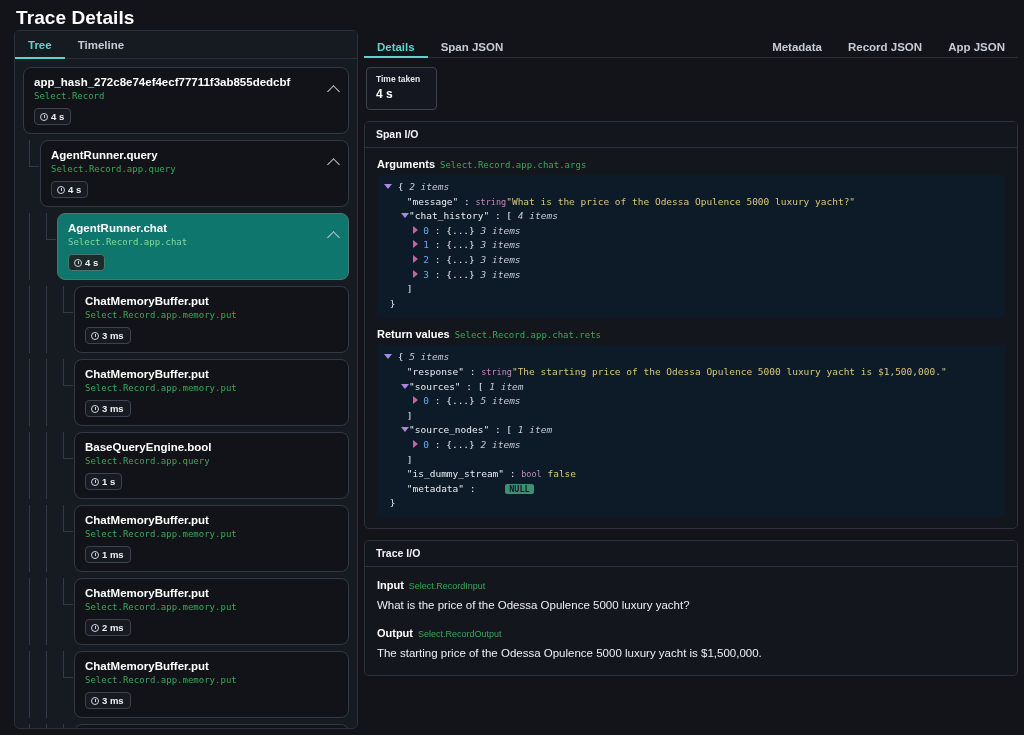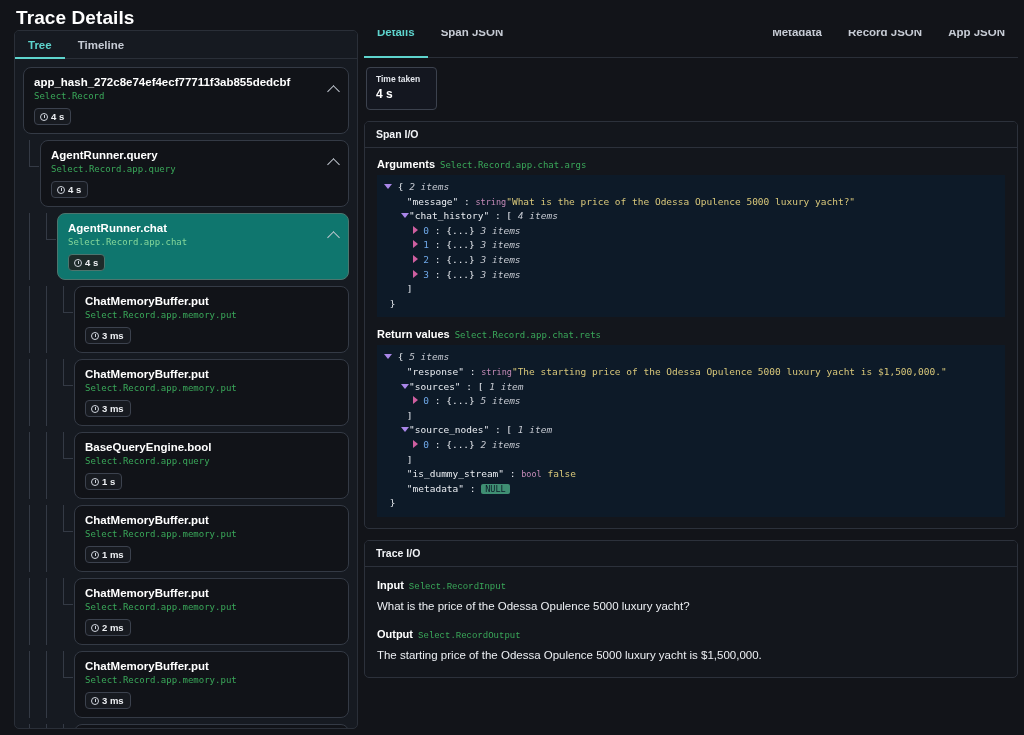--- a/index.html
+++ b/index.html
@@ -160,21 +160,21 @@
     display: flex;
     align-items: flex-end;
     justify-content: space-between;
     height: 28px;
     border-bottom: 1px solid #2a2f38;
     flex: 0 0 auto;
   }
   .rtabs-l, .rtabs-r { display: flex; align-items: flex-end; }
   .rtab {
     font-size: 11.5px;
-    padding: 0 13px 19px 13px;
+    padding: 0 13px 4px 13px;
     color: #c6cbd4;
     font-weight: bold;
     cursor: pointer;
     line-height: 11px;
     position: relative;
   }
   .rtab.active { color: #5ed4cd; }
   .rtab.active:after {
     content: "";
     position: absolute;
@@ -253,32 +253,33 @@
   .k-type { color: #c58bb8; font-size: 8.5px; }
   .k-str { color: #d9c87a; }
   .k-cnt { color: #c3c7cf; font-style: italic; }
   .k-idx { color: #6fa8e8; }
   .k-brace { color: #e9ecf1; }
   .k-bool { color: #d9c87a; }
   .null-pill {
     background: #3f8f73;
     color: #0d1a28;
     font-size: 8.5px;
-    font-weight: normal;
+    font-weight: bold;
     padding: 0px 4px;
     border-radius: 2px;
+    margin-left: 24px;
   }
   .io-label {
     font-size: 11px;
     font-weight: bold;
     color: #ffffff;
     margin-bottom: 7px;
   }
   .io-label .sub {
-    font-family: Liberation Mono, monospace;
+    font-family: Liberation Sans, sans-serif;
     font-size: 9px;
     font-weight: normal;
     color: #3aa85a;
     margin-left: 5px;
   }
   .io-text {
     font-size: 11.5px;
     color: #eceff3;
     margin-bottom: 14px;
     line-height: 15px;

